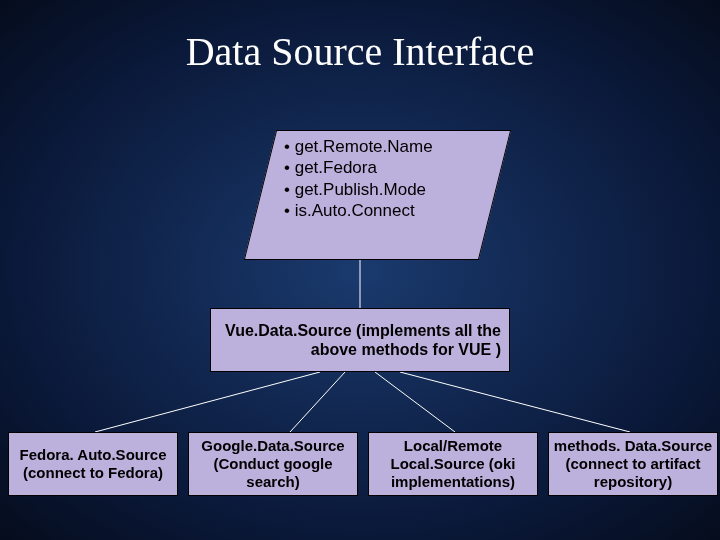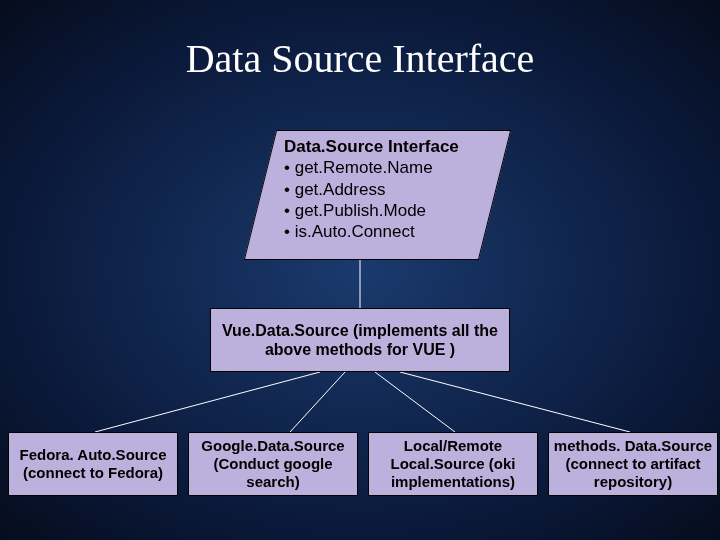--- a/index.html
+++ b/index.html
@@ -8,21 +8,21 @@
     height: 540px;
     background: radial-gradient(ellipse at center, #1a3a6e 0%, #0a1838 70%, #050c1c 100%);
     font-family: "Times New Roman", serif;
     position: relative;
     overflow: hidden;
   }
   .title {
     color: #fff;
     font-size: 40px;
     text-align: center;
-    padding-top: 35px;
+    padding-top: 28px;
     font-weight: normal;
   }
   .interface-box {
     position: absolute;
     left: 260px;
     top: 130px;
     width: 235px;
     height: 130px;
   }
   .parallelogram {
@@ -47,26 +47,26 @@
     left: 210px;
     top: 308px;
     width: 300px;
     height: 64px;
     background: #bcb0dc;
     border: 1px solid #000;
     font-family: Arial, sans-serif;
     font-size: 16px;
     font-weight: bold;
     color: #000;
-    text-align: center;
+    text-align: right;
     display: flex;
     align-items: center;
     justify-content: center;
     line-height: 1.2;
-    padding: 0;
+    padding: 8px;
   }
   .bottom-row {
     position: absolute;
     left: 8px;
     top: 432px;
     display: flex;
     gap: 10px;
   }
   .leaf-box {
     width: 170px;
@@ -96,23 +96,22 @@
   }
 </style>
 </head>
 <body>
 
 <h1 class="title">Data Source Interface</h1>
 
 <div class="interface-box">
   <div class="parallelogram"></div>
   <div class="interface-content">
-    <div class="hdr">Data.Source Interface</div>
     <div>• <span>get.Remote.Name</span></div>
-    <div>• <span>get.Address</span></div>
+    <div>• <span>get.Fedora</span></div>
     <div>• <span>get.Publish.Mode</span></div>
     <div>• <span>is.Auto.Connect</span></div>
   </div>
 </div>
 
 <svg class="connectors">
   <line x1="360" y1="260" x2="360" y2="308"></line>
   <line x1="320" y1="372" x2="95" y2="432"></line>
   <line x1="345" y1="372" x2="290" y2="432"></line>
   <line x1="375" y1="372" x2="455" y2="432"></line>

